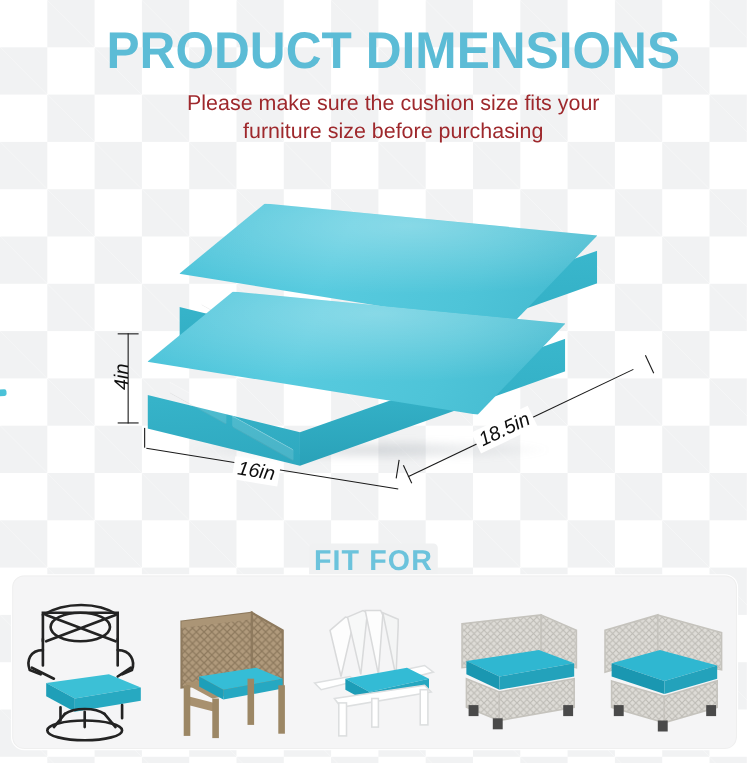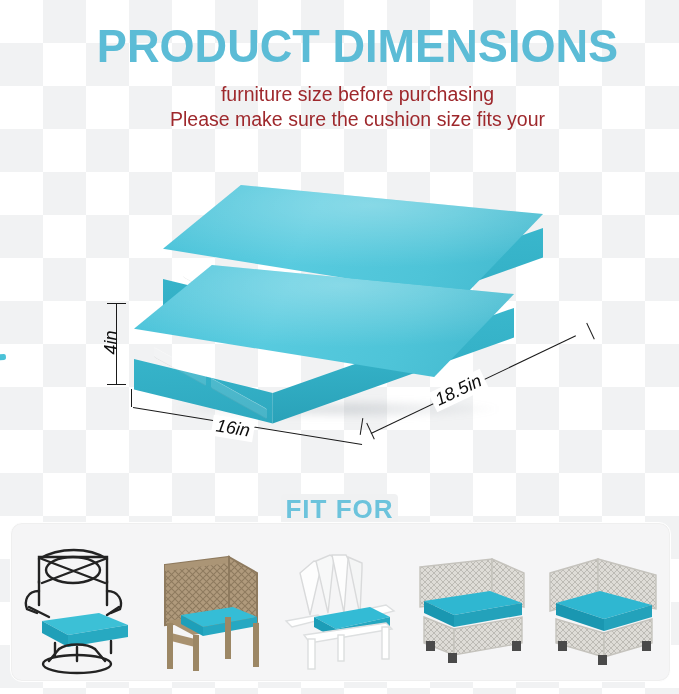--- a/index.html
+++ b/index.html
@@ -159,22 +159,22 @@
   .fitem svg{display:block;width:100%;height:100%;}
 </style>
 </head>
 <body>
 
 <div id="page">
 
   <div class="header">
     <h1 class="title">PRODUCT DIMENSIONS</h1>
     <p class="subtitle">
+      <span>Please make sure the cushion size fits your</span>
       <span>furniture size before purchasing</span>
-      <span>Please make sure the cushion size fits your</span>
     </p>
   </div>
 
   <div class="stage">
 
     <div class="shadow"></div>
 
     <div class="tie"></div>
 
     <div class="cushion c-top">

